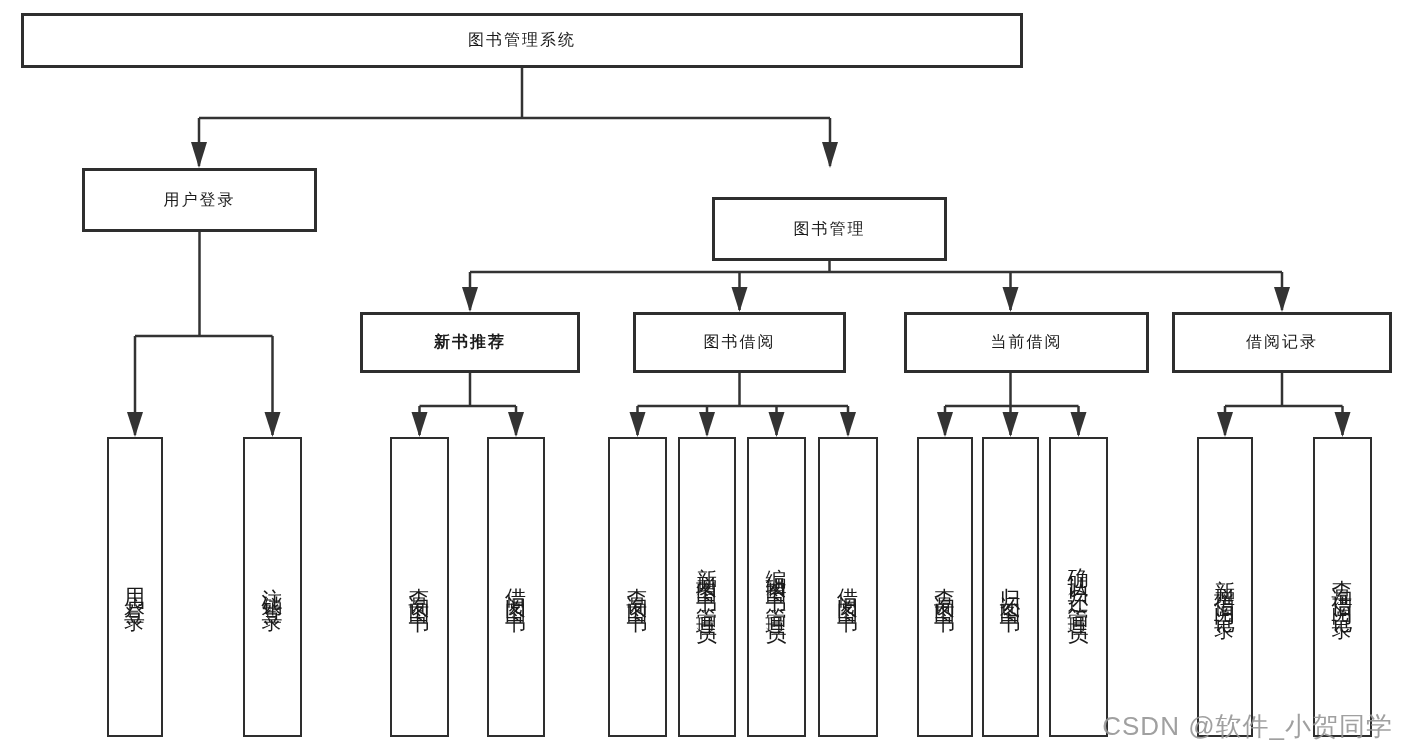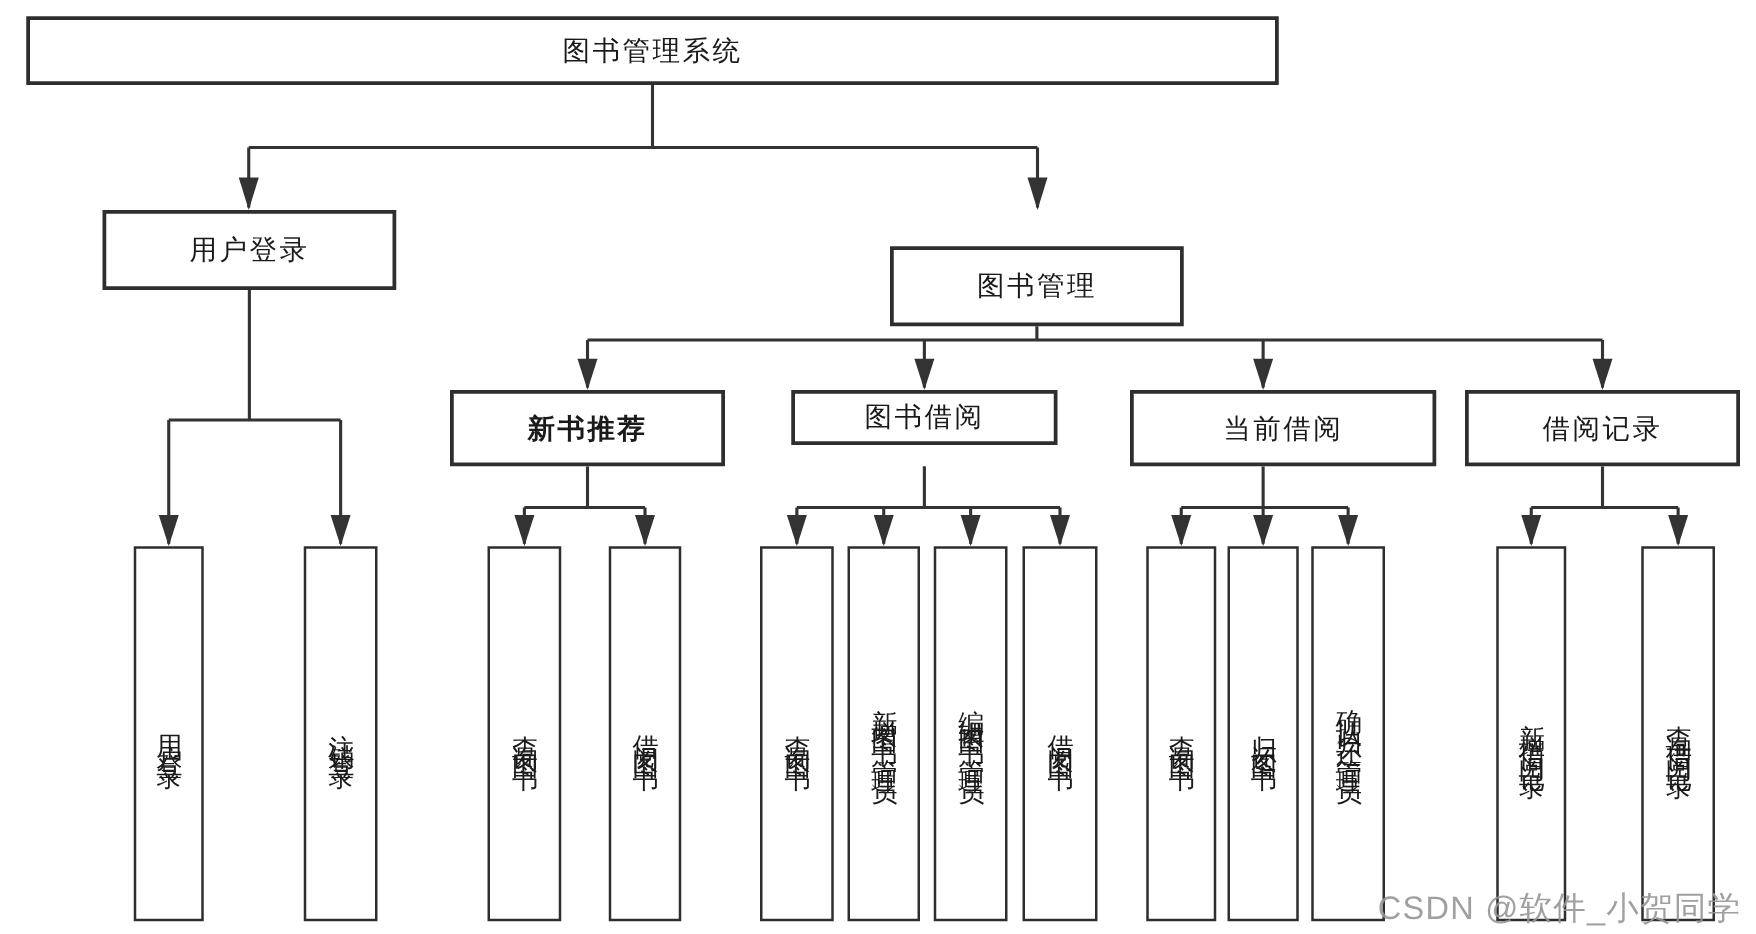--- a/index.html
+++ b/index.html
@@ -28,21 +28,21 @@
     background: #ffffff;
     border: 3px solid #2e2e2e;
     box-sizing: border-box;
     display: flex;
     align-items: center;
     justify-content: center;
     z-index: 2;
     color: #1a1a1a;
   }
   .node.h-label {
-    font-size: 22px;
+    font-size: 16px;
     letter-spacing: 2px;
     white-space: nowrap;
   }
   .node.leaf {
     border-width: 2.5px;
   }
   .node.leaf .v-text {
     writing-mode: vertical-rl;
     text-orientation: mixed;
     font-size: 21px;
@@ -138,21 +138,21 @@
       <polygon points="1334.5,412 1350.5,412 1342.5,437"></polygon>
     </g>
   </svg>
 
   <div class="node h-label" style="left:21px; top:13px; width:1002px; height:55px;">图书管理系统</div>
 
   <div class="node h-label" style="left:82px; top:168px; width:235px; height:64px;">用户登录</div>
   <div class="node h-label" style="left:712px; top:168px; width:235px; height:64px;margin-top:29px;">图书管理</div>
 
   <div class="node h-label" style="left:360px; top:312px; width:220px; height:61px;font-weight:bold;">新书推荐</div>
-  <div class="node h-label" style="left:633px; top:312px; width:213px; height:44px;">图书借阅</div>
+  <div class="node h-label" style="left:633px; top:312px; width:213px; height:61px;">图书借阅</div>
   <div class="node h-label" style="left:904px; top:312px; width:245px; height:61px;">当前借阅</div>
   <div class="node h-label" style="left:1172px; top:312px; width:220px; height:61px;">借阅记录</div>
 
   <div class="node leaf" style="left:107px; top:437px; width:56px; height:300px;">
     <span class="v-text">用户登录</span>
   </div>
   <div class="node leaf" style="left:243px; top:437px; width:59px; height:300px;">
     <span class="v-text">注销登录</span>
   </div>
 

